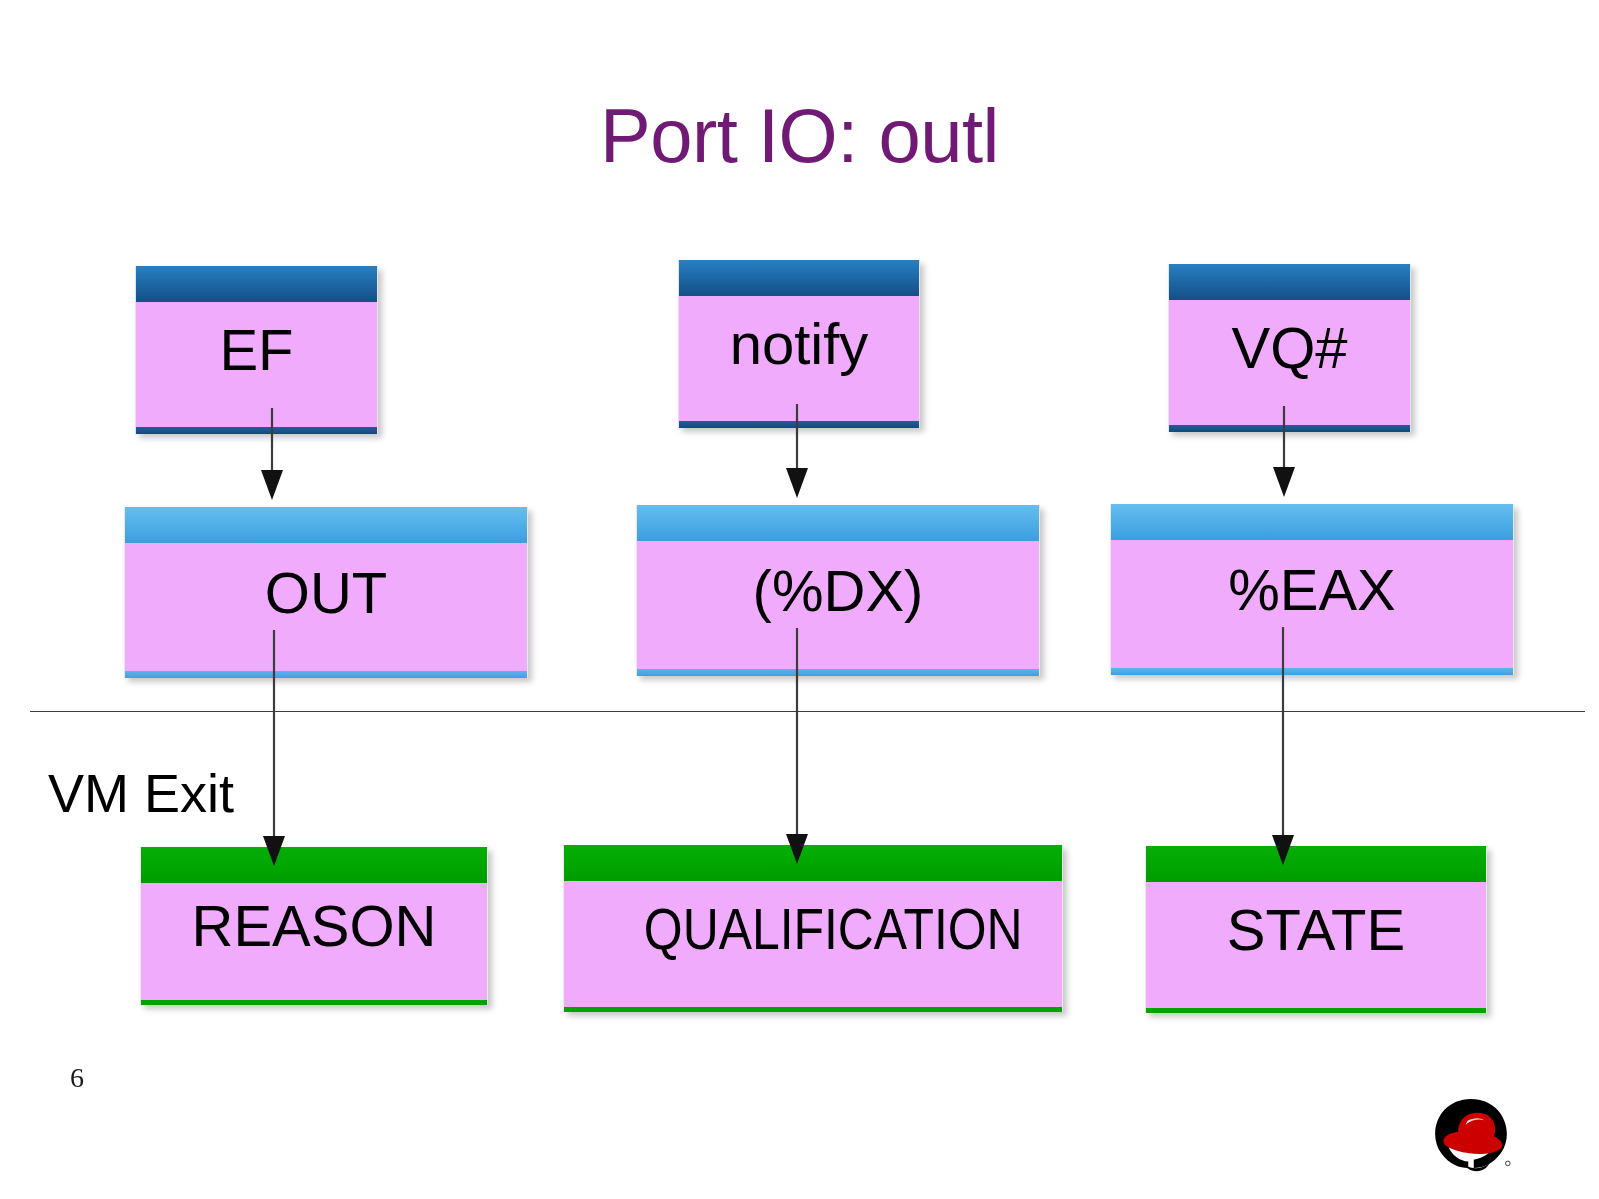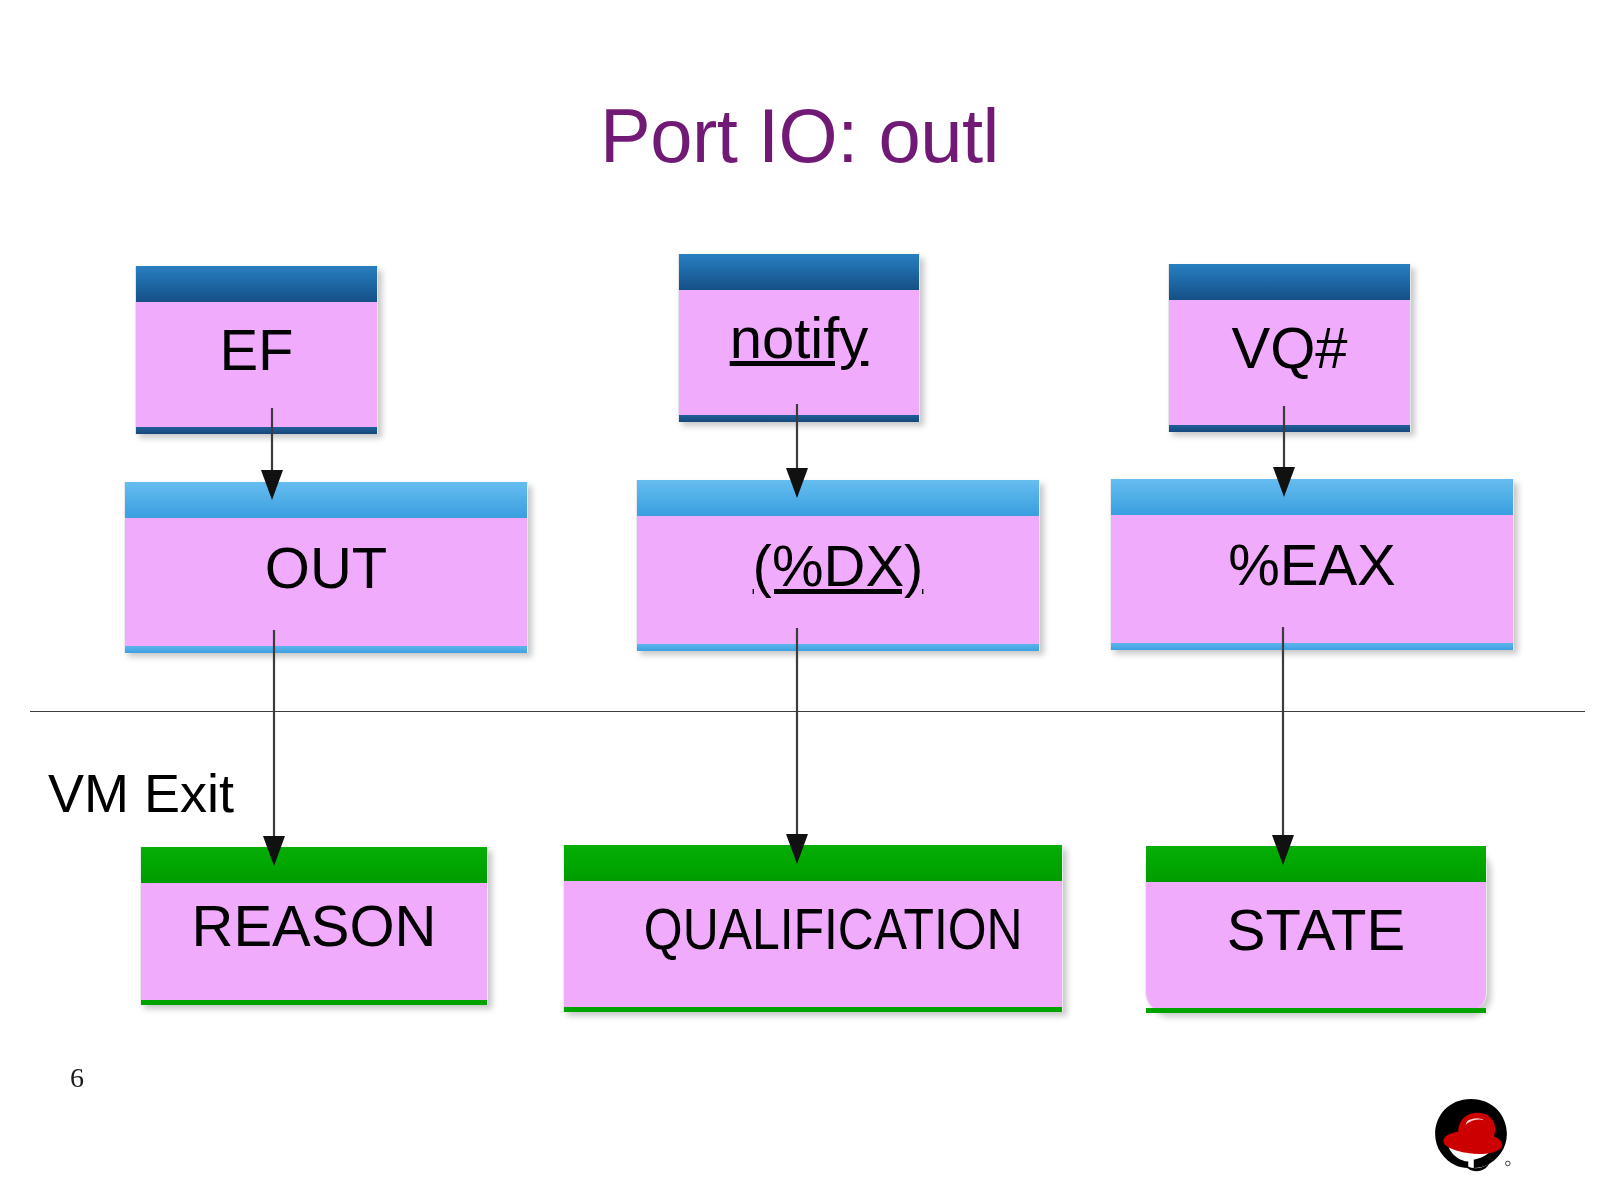--- a/index.html
+++ b/index.html
@@ -83,20 +83,21 @@
     height: 36px;
     background: linear-gradient(to bottom, #66bdf0 0%, #52b0e8 45%, #3a9ee0 100%);
   }
   .theme-lightblue .bar-bottom {
     height: 7px;
     background: linear-gradient(to bottom, #5cb5ec 0%, #3f9fe0 100%);
   }
   .theme-lightblue {
     border-left: 1px solid #e6eaee;
     border-right: 1px solid #e6eaee;
+    margin-top: 25px;
   }
 
   
   .theme-green .bar-top {
     height: 36px;
     background: linear-gradient(to bottom, #06ae06 0%, #01a601 55%, #009b00 100%);
   }
   .theme-green .bar-bottom {
     height: 5px;
     background: #00a300;
@@ -186,56 +187,56 @@
         <g>
           <line x1="1283" y1="627" x2="1283" y2="861" stroke="#3c3c3c" stroke-width="2.2"></line>
           <polygon points="1272,835 1294,835 1283,865" fill="#111111"></polygon>
         </g>
       </svg>
       <div class="node theme-darkblue" style="left: 135px; top: 266px; width: 243px; height: 168px;">
         <div class="bar-top"></div>
         <div class="bar-bottom"></div>
         <div class="node-label">EF</div>
       </div>
-      <div class="node theme-darkblue" style="left: 678px; top: 254px; width: 242px; height: 168px; text-decoration: underline;">
+      <div class="node theme-darkblue" style="left: 678px; top: 260px; width: 242px; height: 168px;">
         <div class="bar-top"></div>
         <div class="bar-bottom"></div>
         <div class="node-label">notify</div>
       </div>
       <div class="node theme-darkblue" style="left: 1168px; top: 264px; width: 243px; height: 168px;">
         <div class="bar-top"></div>
         <div class="bar-bottom"></div>
         <div class="node-label">VQ#</div>
       </div>
       <div class="node theme-lightblue" style="left: 124px; top: 482px; width: 404px; height: 171px;">
         <div class="bar-top"></div>
         <div class="bar-bottom"></div>
         <div class="node-label">OUT</div>
       </div>
-      <div class="node theme-lightblue" style="left: 636px; top: 480px; width: 404px; height: 171px; text-decoration: underline;">
+      <div class="node theme-lightblue" style="left: 636px; top: 480px; width: 404px; height: 171px;">
         <div class="bar-top"></div>
         <div class="bar-bottom"></div>
         <div class="node-label">(%DX)</div>
       </div>
       <div class="node theme-lightblue" style="left: 1110px; top: 479px; width: 404px; height: 171px;">
         <div class="bar-top"></div>
         <div class="bar-bottom"></div>
         <div class="node-label">%EAX</div>
       </div>
       <div class="node theme-green" style="left: 140px; top: 847px; width: 348px; height: 158px;">
         <div class="bar-top"></div>
         <div class="bar-bottom"></div>
         <div class="node-label">REASON</div>
       </div>
       <div class="node theme-green" style="left: 563px; top: 845px; width: 500px; height: 167px; padding-left: 41px;">
         <div class="bar-top"></div>
         <div class="bar-bottom"></div>
         <div class="node-label narrow">QUALIFICATION</div>
       </div>
-      <div class="node theme-green" style="left: 1145px; top: 846px; width: 342px; height: 167px; border-radius: 21px;">
+      <div class="node theme-green" style="left: 1145px; top: 846px; width: 342px; height: 167px;">
         <div class="bar-top"></div>
         <div class="bar-bottom"></div>
         <div class="node-label">STATE</div>
       </div>
     </div>
 
   <div id="vm-divider"></div>
 
   <div id="vm-exit-label">VM Exit</div>
 

